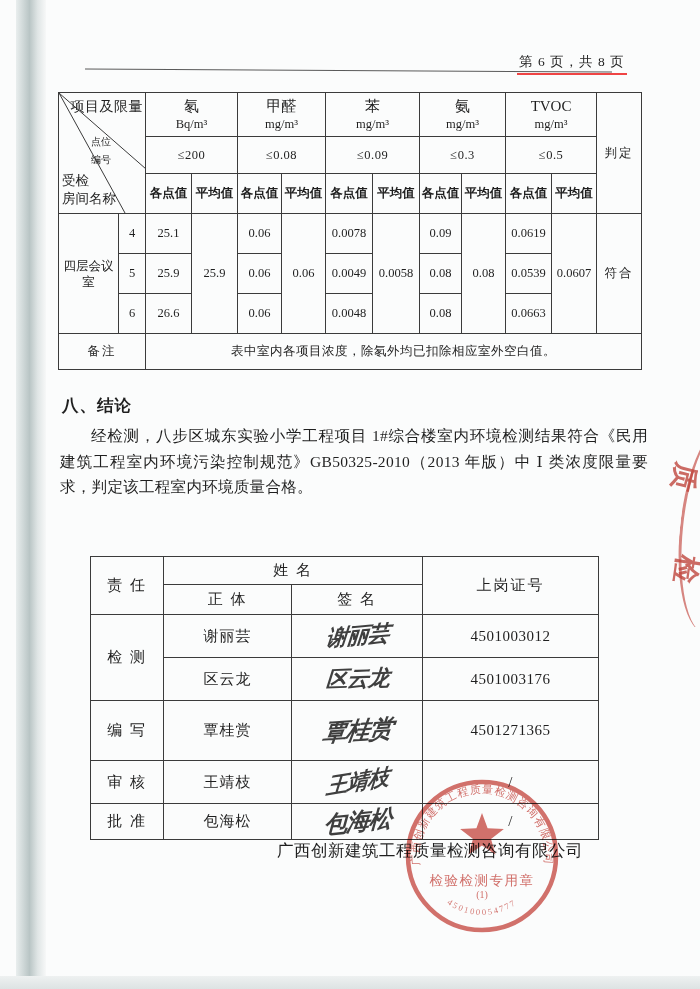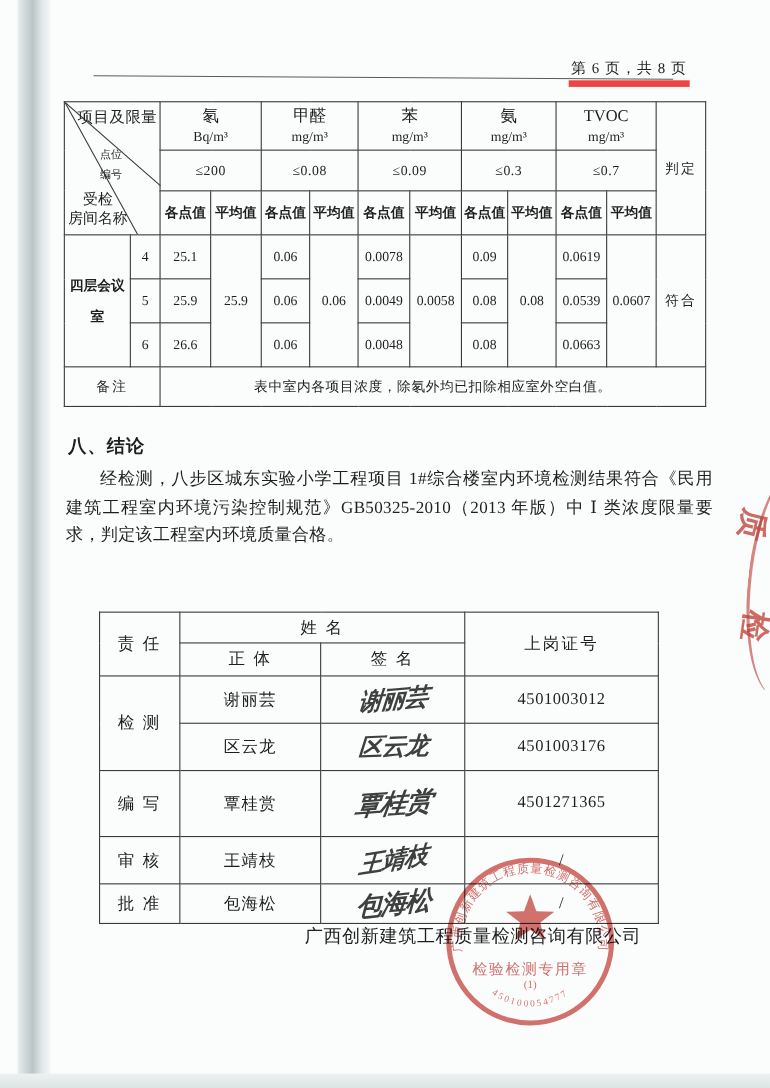--- a/index.html
+++ b/index.html
@@ -23,41 +23,41 @@
   .report-no{
     position:absolute;left:85px;top:49px;font-size:13.5px;letter-spacing:.5px;
     padding:0 6px 2px 0;border-bottom:1px solid #4a4a4a;
   }
   .header-rule{
     position:absolute;left:85px;top:70px;width:527px;height:1px;background:#5a5a5a;
     transform:rotate(.35deg);
   }
   .page-info{
     position:absolute;left:517px;top:53px;font-size:13.5px;letter-spacing:1px;
-    padding:0 2px 2px 2px;border-bottom:6px solid #ef4444;
+    padding:0 2px 2px 2px;border-bottom:2px solid #ef4444;
   }
 
   
   table{border-collapse:collapse;table-layout:fixed;}
   td{border:1px solid #3b3b3b;text-align:center;vertical-align:middle;
      padding:0;overflow:visible;}
   .results{position:absolute;left:58px;top:92px;width:583px;}
   .results td{font-size:12.5px;}
   .pol-name{font-size:15px;line-height:19px;}
   .pol-unit{font-size:12.5px;line-height:16px;display:block;}
   .limit{font-size:16px;letter-spacing:.5px;}
   .subhead{font-size:11.5px;font-weight:bold;}
-  .room-cell{font-size:15px;line-height:28px;padding:0 4px;font-weight:bold;}
+  .room-cell{font-size:15px;line-height:16px;padding:0 4px;}
   .ptno{font-size:15px;}
   .judge{font-size:15.5px;letter-spacing:2px;}
   .corner{position:relative;height:120px;padding:0;}
   .corner svg{position:absolute;inset:0;}
   .diag-top{position:absolute;top:5px;right:2px;font-size:14px;letter-spacing:.5px;}
   .diag-mid{position:absolute;top:40px;left:32px;font-size:10px;line-height:18px;white-space:pre-line;text-align:left;}
-  .diag-bottom{position:absolute;bottom:5px;left:3px;font-size:13.5px;line-height:18px;white-space:pre-line;text-align:center;}
+  .diag-bottom{position:absolute;bottom:5px;left:3px;font-size:13.5px;line-height:18px;white-space:pre-line;text-align:left;}
   .remark-label{font-size:15px;letter-spacing:2px;}
   .remark-text{font-size:15px;letter-spacing:.5px;}
 
   
   .concl-head{position:absolute;left:62px;top:395px;font-size:16.5px;font-weight:600;letter-spacing:1px;}
   .concl-body{position:absolute;left:60px;top:423px;width:588px;font-size:15.5px;
     line-height:25.5px;text-align:justify;text-indent:2em;letter-spacing:.3px;}
 
   
   .signatures{position:absolute;left:90px;top:556px;width:508px;}
@@ -153,21 +153,21 @@
         <span class="pol-name">TVOC</span>
         <span class="pol-unit">mg/m³</span>
       </td>
       <td rowspan="3" class="judge">判定</td>
     </tr>
     <tr style="height:36px">
       <td colspan="2" class="limit">≤200</td>
       <td colspan="2" class="limit">≤0.08</td>
       <td colspan="2" class="limit">≤0.09</td>
       <td colspan="2" class="limit">≤0.3</td>
-      <td colspan="2" class="limit">≤0.7</td>
+      <td colspan="2" class="limit">≤0.5</td>
     </tr>
     <tr style="height:40px">
       <td class="subhead">各点值</td>
       <td class="subhead">平均值</td>
       <td class="subhead">各点值</td>
       <td class="subhead">平均值</td>
       <td class="subhead">各点值</td>
       <td class="subhead">平均值</td>
       <td class="subhead">各点值</td>
       <td class="subhead">平均值</td>

